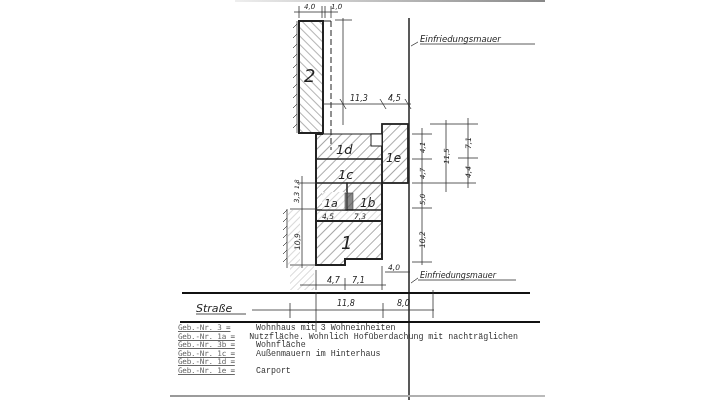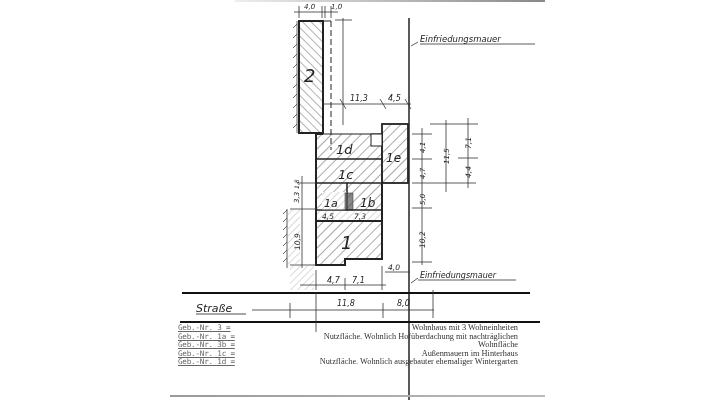--- a/index.html
+++ b/index.html
@@ -2,21 +2,21 @@
 <html><head>
 <meta charset="utf-8">
 <style>
   html,body{margin:0;padding:0;background:#ffffff;}
   body{width:711px;height:400px;position:relative;overflow:hidden;font-family:"Liberation Sans",sans-serif;}
   .sheet{position:absolute;left:0;top:0;width:711px;height:400px;}
   svg text{font-family:"DejaVu Sans",sans-serif;font-style:italic;fill:#222;}
   .legend{position:absolute;left:178px;top:324px;width:340px;font-size:8.3px;line-height:8.6px;color:#333;}
   .legend-row{display:flex;height:8.6px;white-space:nowrap;}
   .legend-key{width:78px;font-family:"DejaVu Sans Mono",monospace;font-size:7.6px;color:#666;text-decoration:underline;letter-spacing:-0.2px;}
-  .legend-val{flex:1;font-family:Liberation Serif, serif;color:#333;text-align:right;}
+  .legend-val{flex:1;font-family:Liberation Mono, monospace;color:#333;}
   .topline{position:absolute;left:235px;top:0;width:310px;height:2px;background:linear-gradient(to right,#eee,#888);}
   .botline{position:absolute;left:170px;top:395px;width:375px;height:2px;background:linear-gradient(to right,#999,#bbb);}
 </style>
 </head>
 <body>
 
 <div class="sheet">
   <div class="topline"></div>
 
   <svg width="711" height="400" viewBox="0 0 711 400" xmlns="http://www.w3.org/2000/svg" style="position:absolute;left:0;top:0;">
@@ -197,18 +197,21 @@
     <div class="legend-row">
       <span class="legend-key">Geb.-Nr. 3b  =</span>
       <span class="legend-val">Wohnfläche</span>
     </div>
     <div class="legend-row">
       <span class="legend-key">Geb.-Nr. 1c  =</span>
       <span class="legend-val">Außenmauern im Hinterhaus</span>
     </div>
     <div class="legend-row">
       <span class="legend-key">Geb.-Nr. 1d  =</span>
-      <span class="legend-val">Nutzfläche. Wohnlich ausgebauter ehemaliger Wintergarten</span>
+    </div>
+    <div class="legend-row">
+      <span class="legend-key">Geb.-Nr. 1e  =</span>
+      <span class="legend-val">Carport</span>
     </div>
   </div>
 
   <div class="botline"></div>
 </div>
 
 </body></html>

